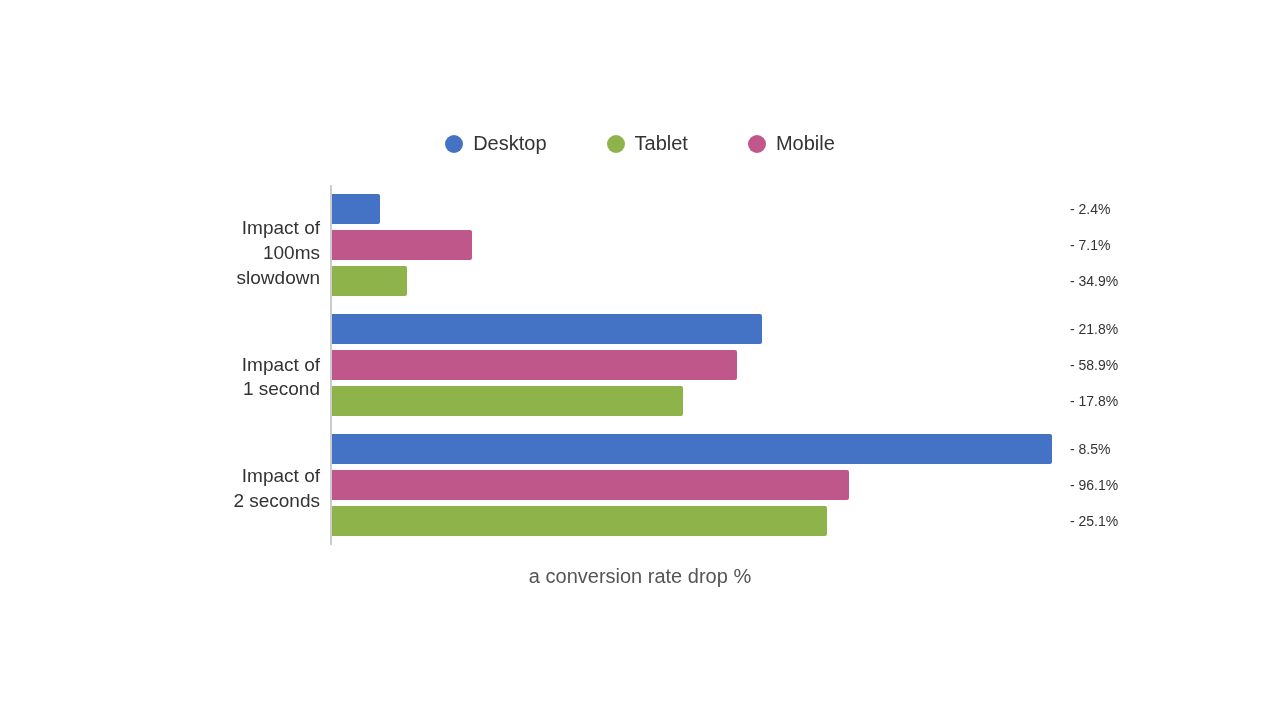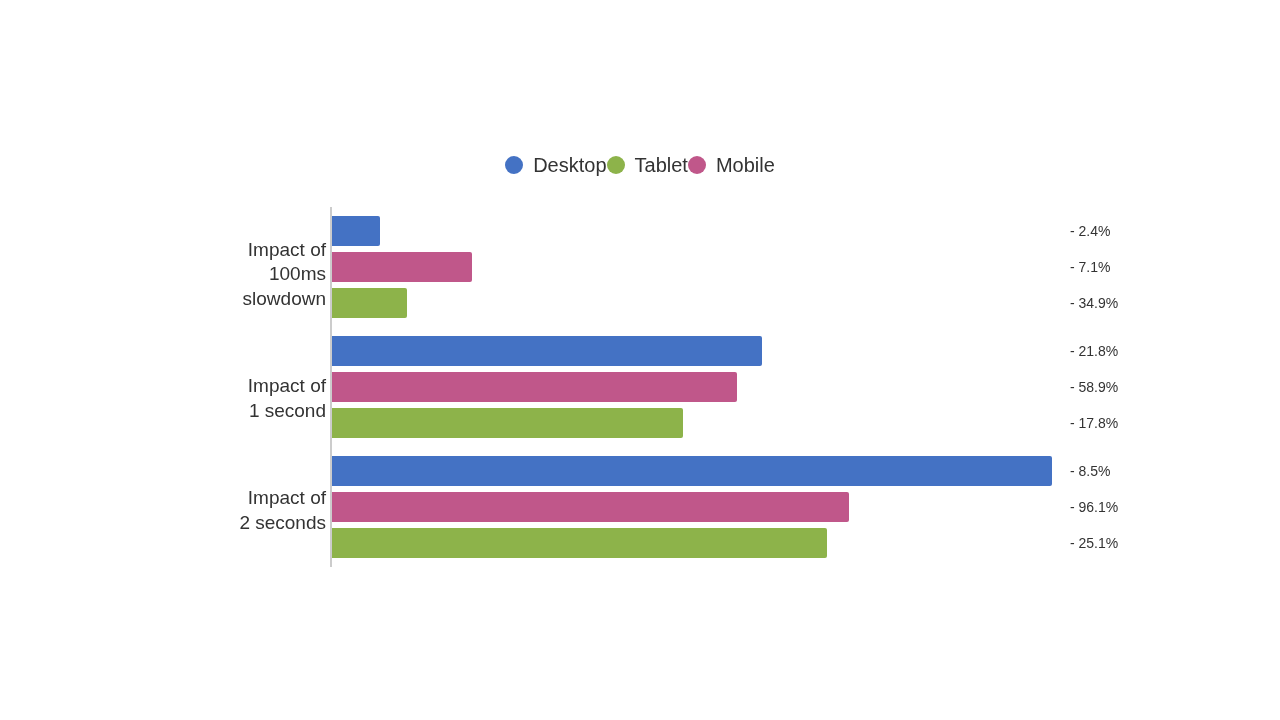--- a/index.html
+++ b/index.html
@@ -14,20 +14,21 @@
       justify-content: center;
     }
     .chart-container {
       width: 1100px;
       padding: 20px 40px;
     }
     .legend {
       display: flex;
       justify-content: center;
       align-items: center;
+      gap: 60px;
       margin-bottom: 30px;
     }
     .legend-item {
       display: flex;
       align-items: center;
       gap: 10px;
     }
     .legend-dot {
       width: 18px;
       height: 18px;
@@ -40,21 +41,21 @@
     .chart-body {
       display: flex;
       flex-direction: row;
       align-items: stretch;
     }
     .y-labels {
       display: flex;
       flex-direction: column;
       justify-content: space-around;
       width: 200px;
-      padding-right: 4px;
+      padding-right: 10px;
       flex-shrink: 0;
     }
     .y-label {
       font-size: 19px;
       color: #333;
       text-align: right;
       line-height: 1.3;
     }
     .bars-area {
       flex: 1;
@@ -184,13 +185,14 @@
           <div class="value-row">- 17.8%</div>
         </div>
         <div class="value-group">
           <div class="value-row">- 8.5%</div>
           <div class="value-row">- 96.1%</div>
           <div class="value-row">- 25.1%</div>
         </div>
       </div>
   </div>
 
+  <div class="x-label">a conversion rate drop %</div>
 </div>
 
 </body></html>

